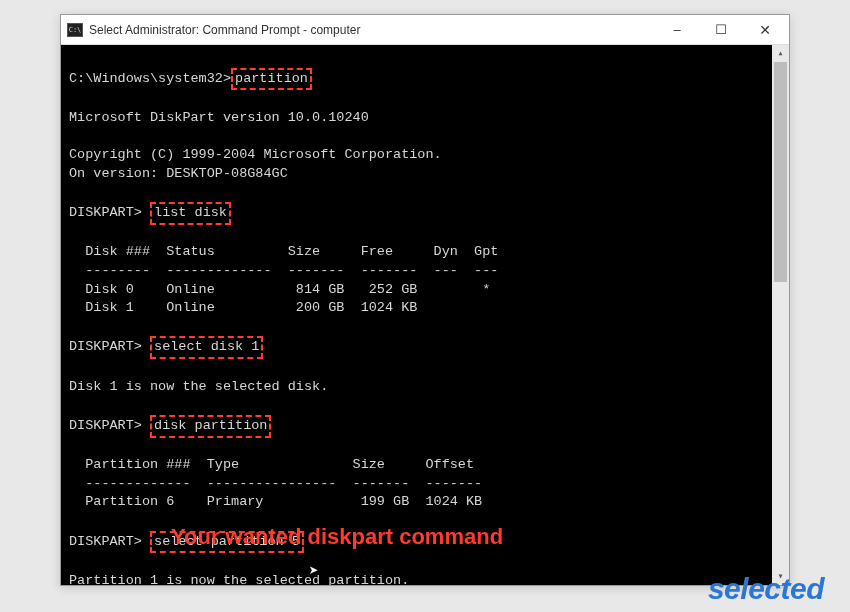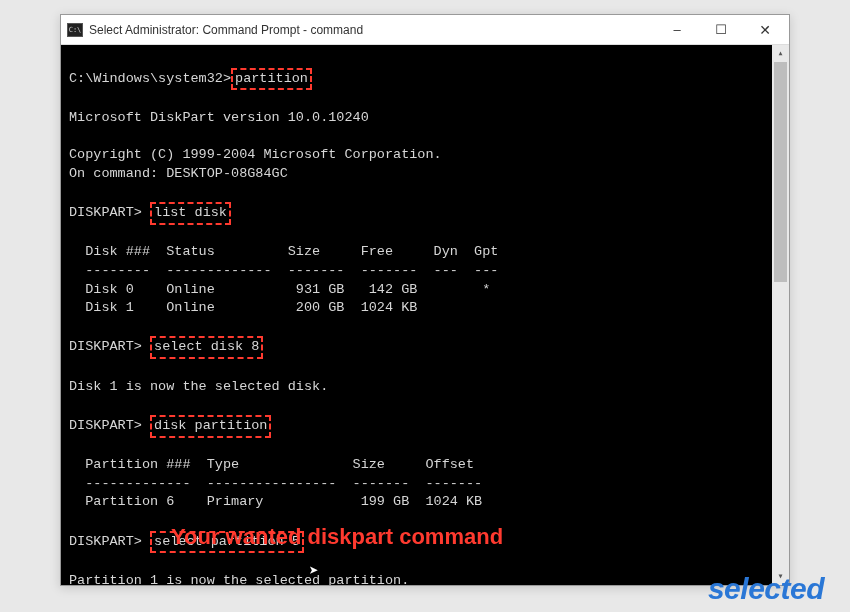--- a/index.html
+++ b/index.html
@@ -126,44 +126,44 @@
       color: #2a77d6;
       letter-spacing: -0.5px;
     }
   </style>
 </head>
 <body>
 
 <div class="window">
   <div class="titlebar">
     <div class="titlebar-icon">C:\</div>
-    <div class="titlebar-text">Select Administrator: Command Prompt - command</div>
+    <div class="titlebar-text">Select Administrator: Command Prompt - computer</div>
     <div class="window-controls">
       <div class="win-btn">–</div>
       <div class="win-btn">☐</div>
       <div class="win-btn close">✕</div>
     </div>
   </div>
 
   <div class="terminal">
 <span>C:\Windows\system32&gt;</span><span class="hl">partition</span>
 
 <span>Microsoft DiskPart version 10.0.10240</span>
 
 <span>Copyright (C) 1999-2004 Microsoft Corporation.</span>
-<span>On command: DESKTOP-08G84GC</span>
+<span>On version: DESKTOP-08G84GC</span>
 
 <span>DISKPART&gt;</span> <span class="hl">list disk</span>
 
 <span>  Disk ###  Status         Size     Free     Dyn  Gpt</span>
 <span>  --------  -------------  -------  -------  ---  ---</span>
-<span>  Disk 0    Online          931 GB   142 GB        *</span>
+<span>  Disk 0    Online          814 GB   252 GB        *</span>
 <span>  Disk 1    Online          200 GB  1024 KB</span>
 
-<span>DISKPART&gt;</span> <span class="hl">select disk 8</span>
+<span>DISKPART&gt;</span> <span class="hl">select disk 1</span>
 
 <span>Disk 1 is now the selected disk.</span>
 
 <span>DISKPART&gt;</span> <span class="hl">disk partition</span>
 
 <span>  Partition ###  Type              Size     Offset</span>
 <span>  -------------  ----------------  -------  -------</span>
 <span>  Partition 6    Primary            199 GB  1024 KB</span>
 
 <span>DISKPART&gt;</span> <span class="hl">select partition 5</span>

